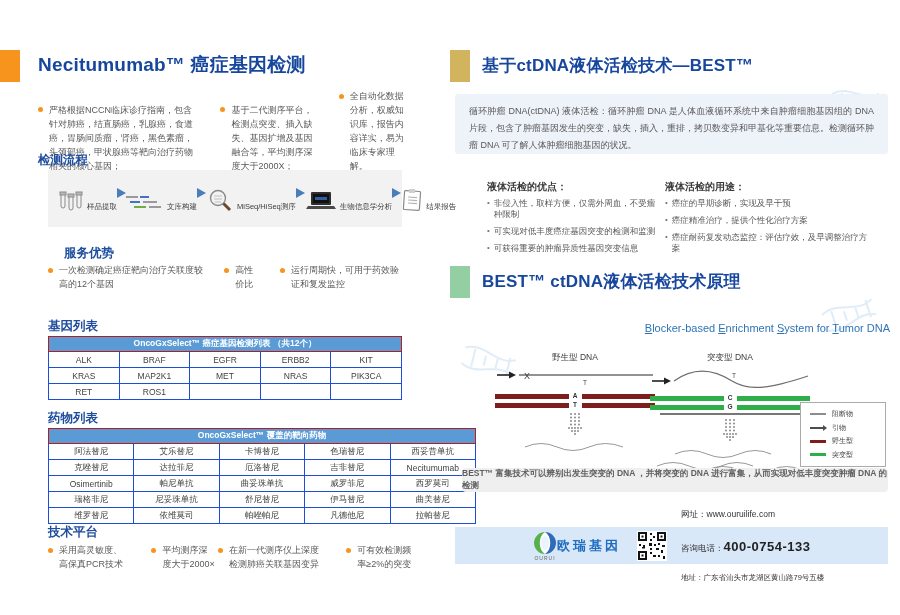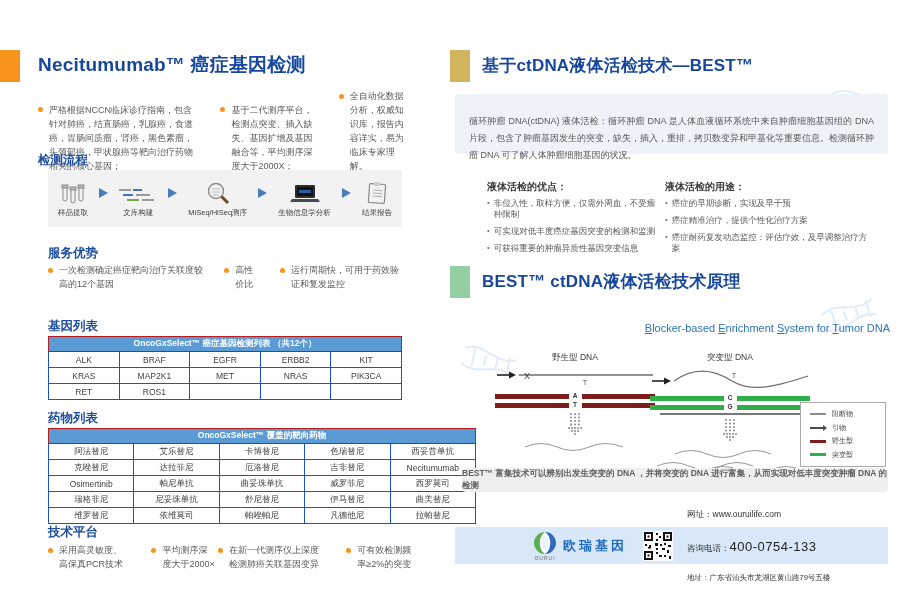--- a/index.html
+++ b/index.html
@@ -18,35 +18,35 @@
   .sec-h { position:absolute; color:#1f4e9e; font-weight:bold; font-size:12.5px; }
 
   
   .blist { position:absolute; display:flex; flex-direction:row; gap:21px;align-items:flex-end; }
   .bullet { display:flex; gap:6px; font-size:9px; color:#595959; line-height:1.55; }
   .bullet .dot { flex:none; width:5px; height:5px; border-radius:50%; background:#f7941d; margin-top:3.5px; }
 
   
   .flowbox { position:absolute; background:#f2f2f2; display:flex; align-items:center;
              justify-content:space-between; padding:6px 10px; }
-  .step { display:flex; flex-direction:column; align-items:center; gap:3px; }
+  .step { display:flex; flex-direction:row; align-items:flex-end; gap:3px; }
   .step .icon { height:26px; display:flex; align-items:flex-end; }
   .step .lbl { font-size:7.5px; color:#3c3c3c; white-space:nowrap; }
   .flow-arrow { width:0; height:0; border-style:solid; border-width:5px 0 5px 9px;
                 border-color:transparent transparent transparent #4a7ebb; margin-bottom:12px; }
 
   
   table.tbl { position:absolute; border-collapse:collapse; table-layout:fixed; }
   .tbl th { background:#5b9bd5; color:#fff; font-size:8.5px; font-weight:bold; height:15px;
             border:1px solid #b91c1c; }
   .tbl td { background:#fff; border:1px solid #1d4ed8; font-size:8.5px; color:#3f3f3f;
             text-align:center; height:16px; overflow:hidden; white-space:nowrap; }
 
   
-  .intro-box { position:absolute; background:#eef2f9; border-radius:3px; padding:19px 14px;
+  .intro-box { position:absolute; background:#eef2f9; border-radius:3px; padding:9px 14px;
                font-size:9px; color:#595959; line-height:1.9; text-align:justify; }
   .mini-h { position:absolute; font-size:10px; font-weight:bold; color:#3b3b3b; }
   .mlist { position:absolute; display:flex; flex-direction:column; gap:6px; }
   .mitem { display:flex; gap:4px; font-size:8.5px; color:#595959; line-height:1.3; }
   .mitem .mdot { flex:none; font-size:8px; color:#777; margin-top:-0.5px; }
 
   .subtitle { position:absolute; text-align:right; color:#2e74b5; font-size:11px; }
   .subtitle .u { text-decoration:underline; }
 
   
@@ -73,27 +73,27 @@
        border-style:solid; border-width:3px 0 3px 4px; border-color:transparent transparent transparent #4d4d4d; }
   .sw-wild { height:3px; background:#7f1d1d; }
   .sw-mut { height:3px; background:#2fae4a; }
 
   .caption-strip { position:absolute; background:#efefef; border-radius:4px; display:flex;
                    align-items:center; justify-content:center; font-size:8.5px; color:#5f5f5f;
                    font-weight:bold; }
 
   
   .footer { position:absolute; background:#d9e8f8; display:flex; align-items:center; }
-  .logo-wrap { display:flex; align-items:center; gap:6px; margin-left:78px; }
+  .logo-wrap { display:flex; align-items:center; margin-left:78px; }
   .logo-sub { font-size:5px; color:#666; text-align:center; letter-spacing:1px; }
   .logo-name { color:#1f6cc0; font-weight:bold; font-size:13px; letter-spacing:3px; }
   .contact { margin-left:14px; display:flex; flex-direction:column; gap:18px; }
   .c-line1 { font-size:8.5px; color:#333; }
   .c-line2 { font-size:8.5px; color:#333; display:flex; align-items:baseline; }
-  .c-line2 .phone { font-size:13px; font-weight:normal; color:#222; letter-spacing:0.5px; }
+  .c-line2 .phone { font-size:13px; font-weight:bold; color:#222; letter-spacing:0.5px; }
   .c-line3 { font-size:7.5px; color:#333; }
 
   .dna-deco { position:absolute; opacity:0.45; pointer-events:none; }
 </style>
 </head>
 <body>
 
 <div class="page">
 
   <svg width="0" height="0" style="position:absolute">
@@ -198,21 +198,21 @@
           <rect x="8" y="1" width="6" height="4" fill="#cfcfcf" stroke="none"></rect>
           <line x1="7" y1="9" x2="16" y2="9.6" stroke="#b5b5b5"></line>
           <line x1="7" y1="12" x2="16" y2="12.6" stroke="#b5b5b5"></line>
           <line x1="7" y1="15" x2="16" y2="15.6" stroke="#b5b5b5"></line>
         </svg>
       </span>
       <span class="lbl">结果报告</span>
     </div>
   </div>
 
-  <div class="sec-h" style="left:48px;top:245px">服务优势</div>
+  <div class="sec-h" style="left:64px;top:245px">服务优势</div>
   <div class="blist" style="left:48px;top:264px;width:360px">
     <div class="bullet">
         <span class="dot"></span>
         <span>一次检测确定癌症靶向治疗关联度较高的12个基因</span>
       </div>
     <div class="bullet">
         <span class="dot"></span>
         <span>高性价比</span>
       </div>
     <div class="bullet">

